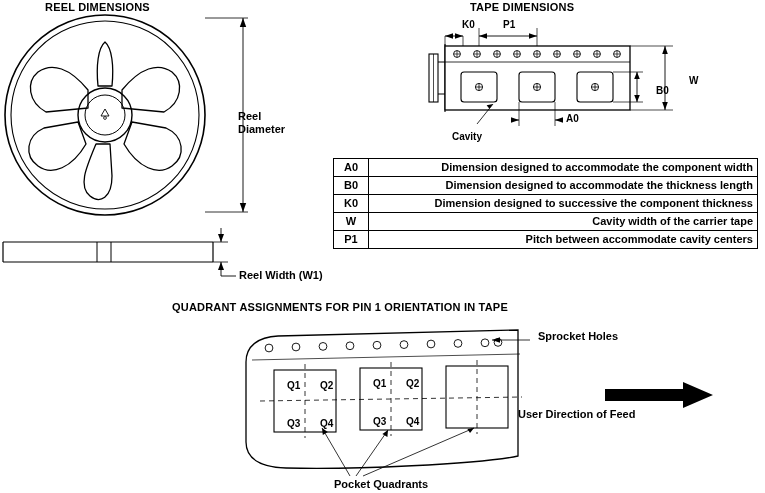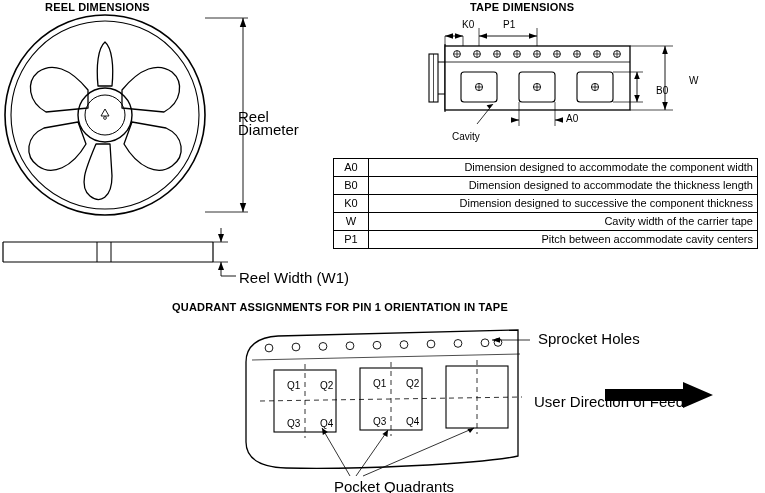--- a/index.html
+++ b/index.html
@@ -4,25 +4,25 @@
 <style>
   html,body{margin:0;padding:0;}
   body{
     width:765px;height:493px;
     background:#ffffff;
     font-family:"Liberation Sans", sans-serif;
     color:#000;
     position:relative;
     overflow:hidden;
   }
-  .abs{position:absolute;}
+  .abs{position:absolute;font-weight:bold;}
   .ttl{
     font-size:11px;font-weight:bold;letter-spacing:0.2px;
   }
-  .lbl{font-size:15px;}
+  .lbl{font-size:11px;}
   .sm{font-size:10px;}
   svg{display:block;overflow:visible;}
   table.dimtable{
     border-collapse:collapse;
     font-size:11px;
   }
   table.dimtable td{
     border:1px solid #000;
     padding:1px 4px;
     vertical-align:middle;
@@ -296,13 +296,13 @@
 <div class="abs sm" style="left:406px;top:416px;">Q4</div>
 
 <div class="abs lbl" style="left:538px;top:330px;">Sprocket Holes</div>
 <div class="abs lbl" style="left:334px;top:478px;">Pocket Quadrants</div>
 
 <div class="abs" style="left:605px;top:382px;">
 <svg width="110" height="26" viewBox="0 0 110 26">
   <path d="M0 7 H78 V0 L108 13 L78 26 V19 H0 Z" fill="#000"></path>
 </svg>
 </div>
-<div class="abs lbl" style="left:518px;top:393px;padding-left:16px;">User Direction of Feed</div>
+<div class="abs lbl" style="left:518px;top:408px;">User Direction of Feed</div>
 
 </body></html>

